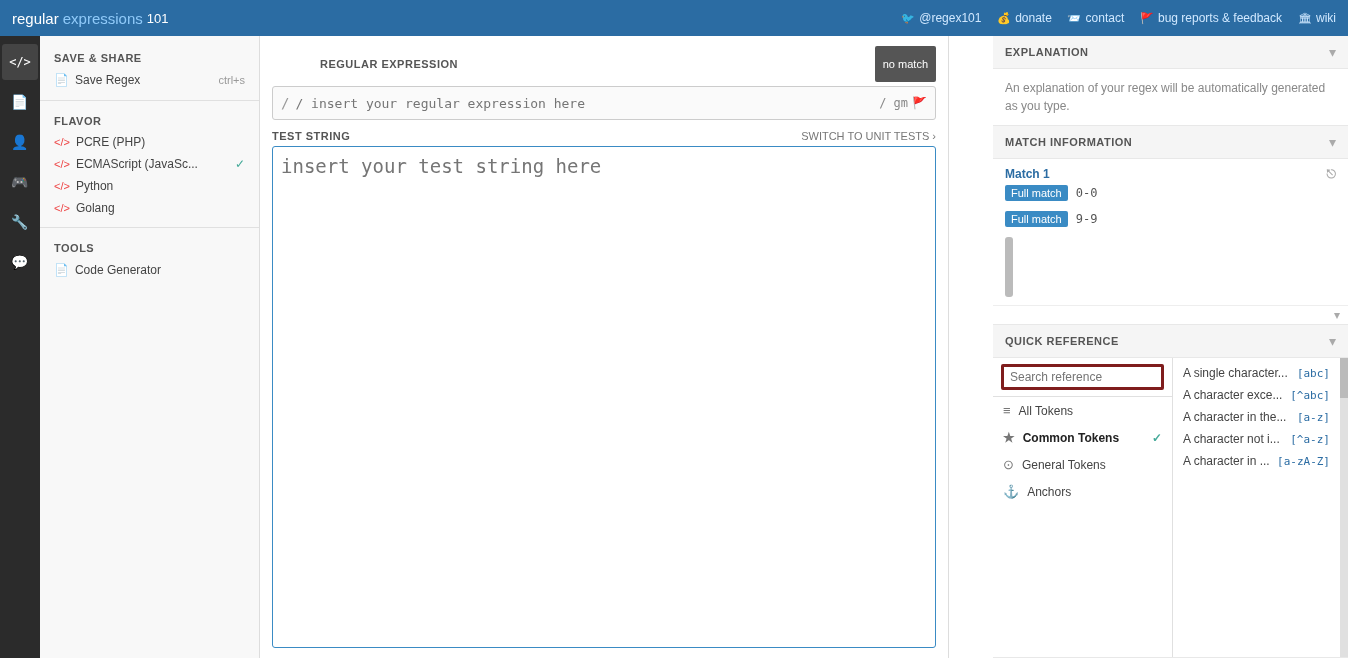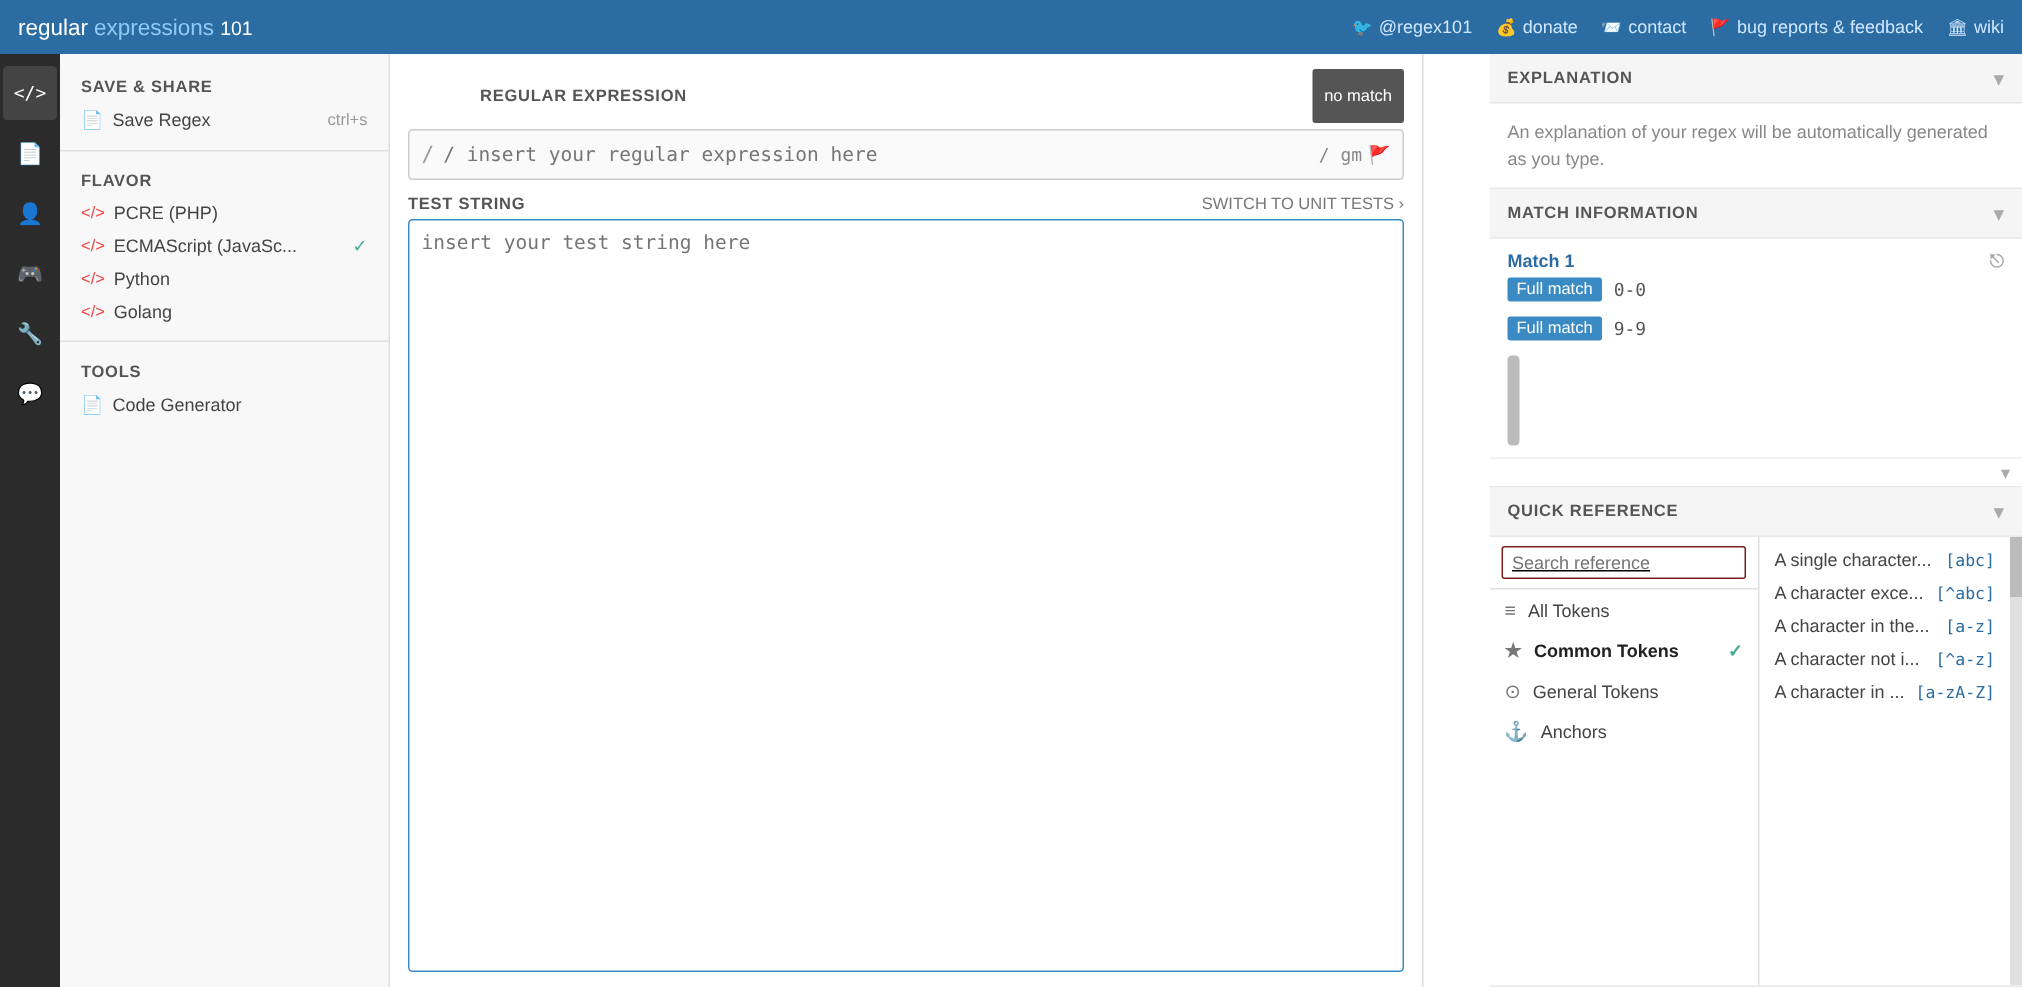--- a/index.html
+++ b/index.html
@@ -189,21 +189,21 @@
       display: flex;
       align-items: center;
       gap: 3px;
     }
     .test-textarea {
       flex: 1;
       border: 1px solid #3a8bc4;
       border-radius: 3px;
       padding: 8px;
       font-family: monospace;
-      font-size: 13px;
+      font-size: 19px;
       color: #aaa;
       resize: none;
       outline: none;
       background: #fff;
     }
 
     
     .right-panel {
       width: 400px;
       background: #fff;
@@ -309,26 +309,25 @@
     .search-ref-wrapper {
       padding: 6px 8px;
       border-bottom: 1px solid #e0e0e0;
       display: flex;
       align-items: center;
       gap: 4px;
       position: relative;
     }
     .search-ref-input {
       width: 100%;
-      border: 1px solid #7f1d1d;
+      border: 3px solid #7f1d1d;
       border-radius: 2px;
       padding: 3px 6px;
       font-size: 12px;
       outline: none;
-      text-decoration: underline;
     }
     .token-list { overflow-y: auto; flex: 1; }
     .token-item {
       display: flex;
       align-items: center;
       padding: 6px 10px;
       cursor: pointer;
       font-size: 12px;
       gap: 8px;
       color: #444;

